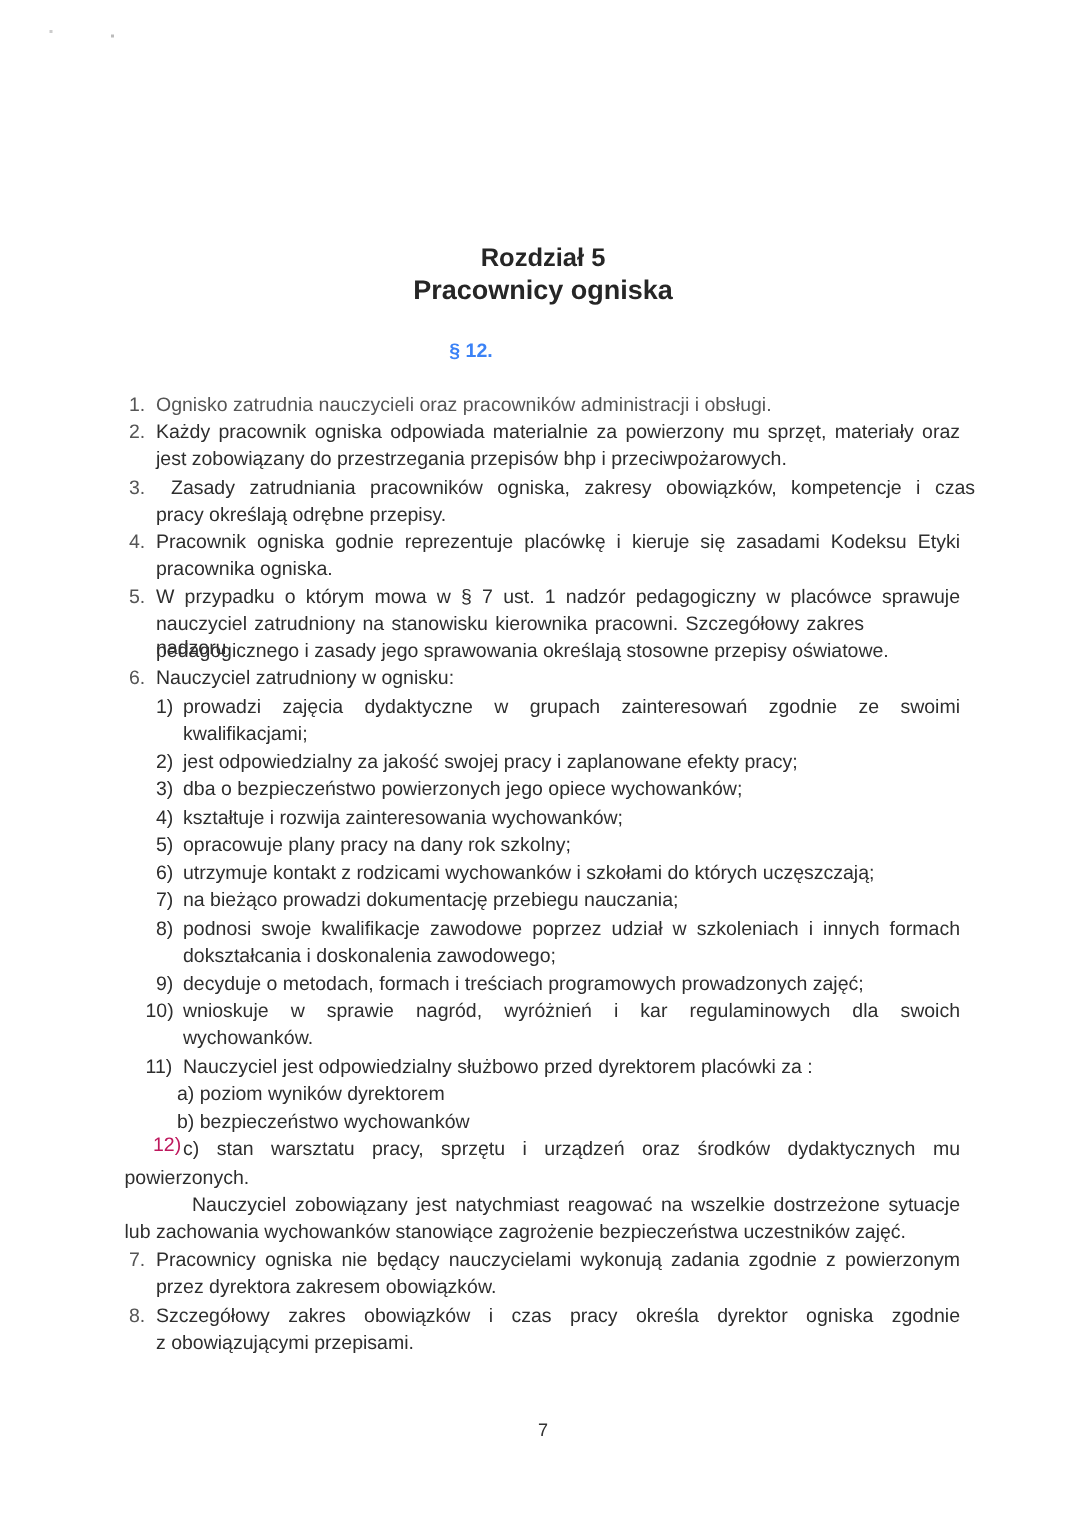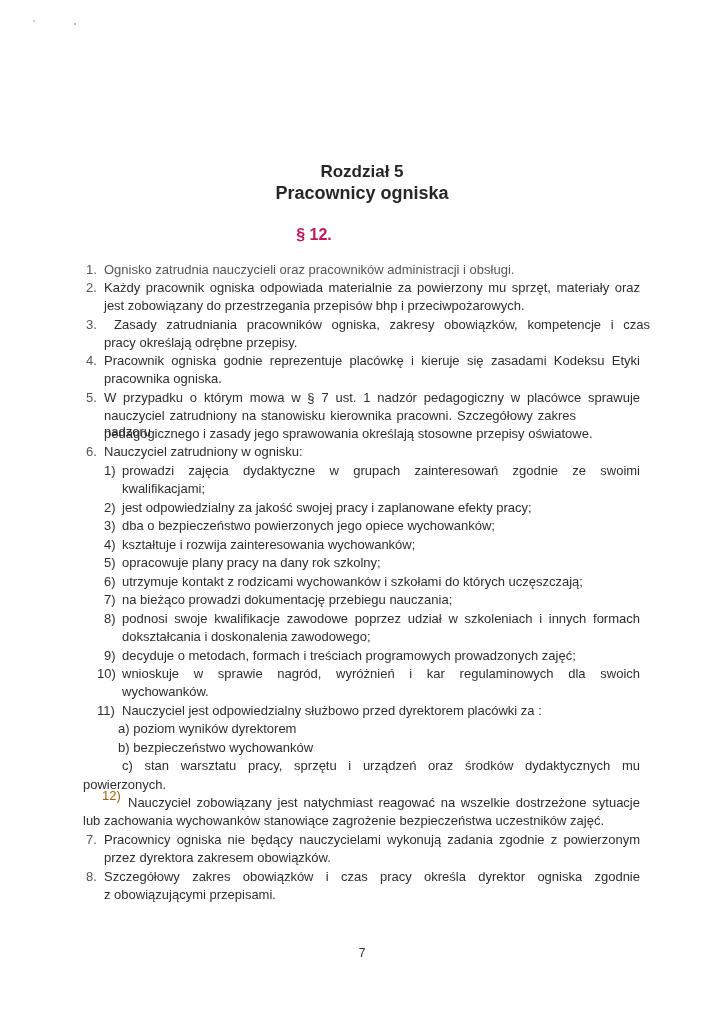--- a/index.html
+++ b/index.html
@@ -2,21 +2,21 @@
 <html><head>
   <meta charset="utf-8">
   <style>
     html, body { margin: 0; padding: 0; background: #ffffff; }
     body { width: 724px; height: 1024px; position: relative; overflow: hidden;
            font-family: "Liberation Sans", sans-serif; color: #2b2b2b; }
     .page { position: absolute; left: 0; top: 0; width: 724px; height: 1024px; background: #fff; }
     .title { position: absolute; left: 0; width: 724px; text-align: center; font-weight: bold; color: #262626; }
     .t1 { top: 162px; font-size: 17px; }
     .t2 { top: 183px; font-size: 18px; }
-    .par { position: absolute; left: 0; width: 628px; text-align: center; top: 226px; font-size: 16px; font-weight: bold; color: #be185d; }
+    .par { position: absolute; left: 0; width: 628px; text-align: center; top: 226px; font-size: 13px; font-weight: bold; color: #3b82f6; }
     .ln { position: absolute; font-size: 13px; line-height: 16px; white-space: nowrap; color: #2e2e2e; }
     .just { text-align: justify; text-align-last: justify; white-space: normal; }
     .num { position: absolute; font-size: 13px; line-height: 16px; color: #555; }
     .pagenum { position: absolute; left: 0; width: 724px; text-align: center; top: 946px; font-size: 12px; color: #333; }
     .specks { position: absolute; left: 33px; top: 20px; width: 2px; height: 2px; background: #ccc; }
     .specks2 { position: absolute; left: 74px; top: 23px; width: 2px; height: 2px; background: #bbb; }
   </style>
 </head>
 <body>
 
@@ -84,21 +84,21 @@
   <div class="ln just" style="left:122px; top:666px; width:518px;">wnioskuje w sprawie nagród, wyróżnień i kar regulaminowych dla swoich</div>
   <div class="ln" style="left:122px; top:684px;">wychowanków.</div>
 
   <span class="num" style="left:97px; top:703px; color:#2e2e2e;">11)</span>
   <div class="ln" style="left:122px; top:703px;">Nauczyciel jest odpowiedzialny służbowo przed dyrektorem placówki za :</div>
   <div class="ln" style="left:118px; top:721px;">a) poziom wyników dyrektorem</div>
   <div class="ln" style="left:118px; top:740px;">b) bezpieczeństwo wychowanków</div>
   <div class="ln just" style="left:122px; top:758px; width:518px;">c) stan warsztatu pracy, sprzętu i urządzeń oraz środków dydaktycznych mu</div>
   <div class="ln" style="left:83px; top:777px;">powierzonych.</div>
 
-  <span class="num" style="left:102px; top:788px; color:#a16207;">12)</span>
+  <span class="num" style="left:102px; top:755px; color:#be185d;">12)</span>
   <div class="ln just" style="left:128px; top:795px; width:512px;">Nauczyciel zobowiązany jest natychmiast reagować na wszelkie dostrzeżone sytuacje</div>
   <div class="ln" style="left:83px; top:813px;">lub zachowania wychowanków stanowiące zagrożenie bezpieczeństwa uczestników zajęć.</div>
 
   <span class="num" style="left:86px; top:832px;">7.</span>
   <div class="ln just" style="left:104px; top:832px; width:536px;">Pracownicy ogniska nie będący nauczycielami wykonują zadania zgodnie z powierzonym</div>
   <div class="ln" style="left:104px; top:850px;">przez dyrektora zakresem obowiązków.</div>
 
   <span class="num" style="left:86px; top:869px;">8.</span>
   <div class="ln just" style="left:104px; top:869px; width:536px;">Szczegółowy zakres obowiązków i czas pracy określa dyrektor ogniska zgodnie</div>
   <div class="ln" style="left:104px; top:887px;">z obowiązującymi przepisami.</div>

